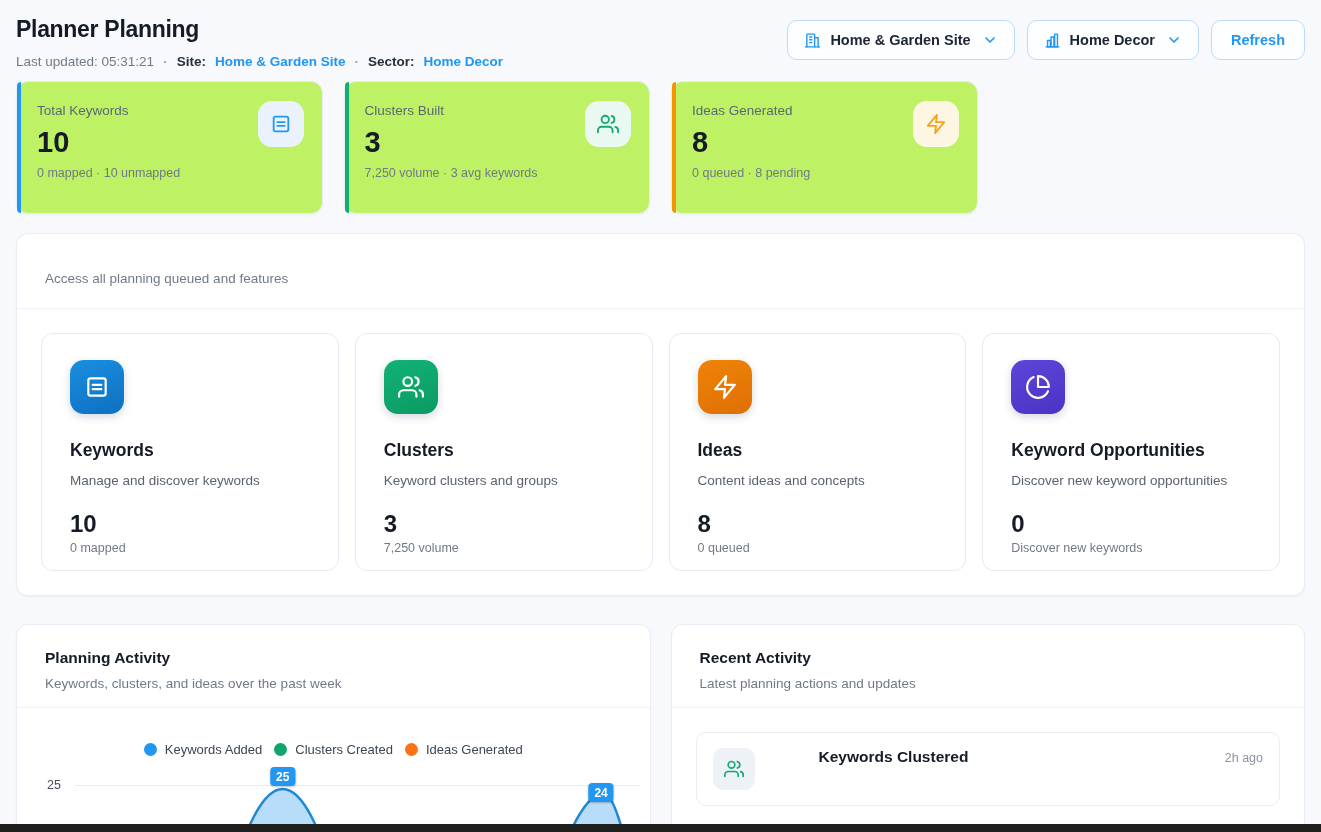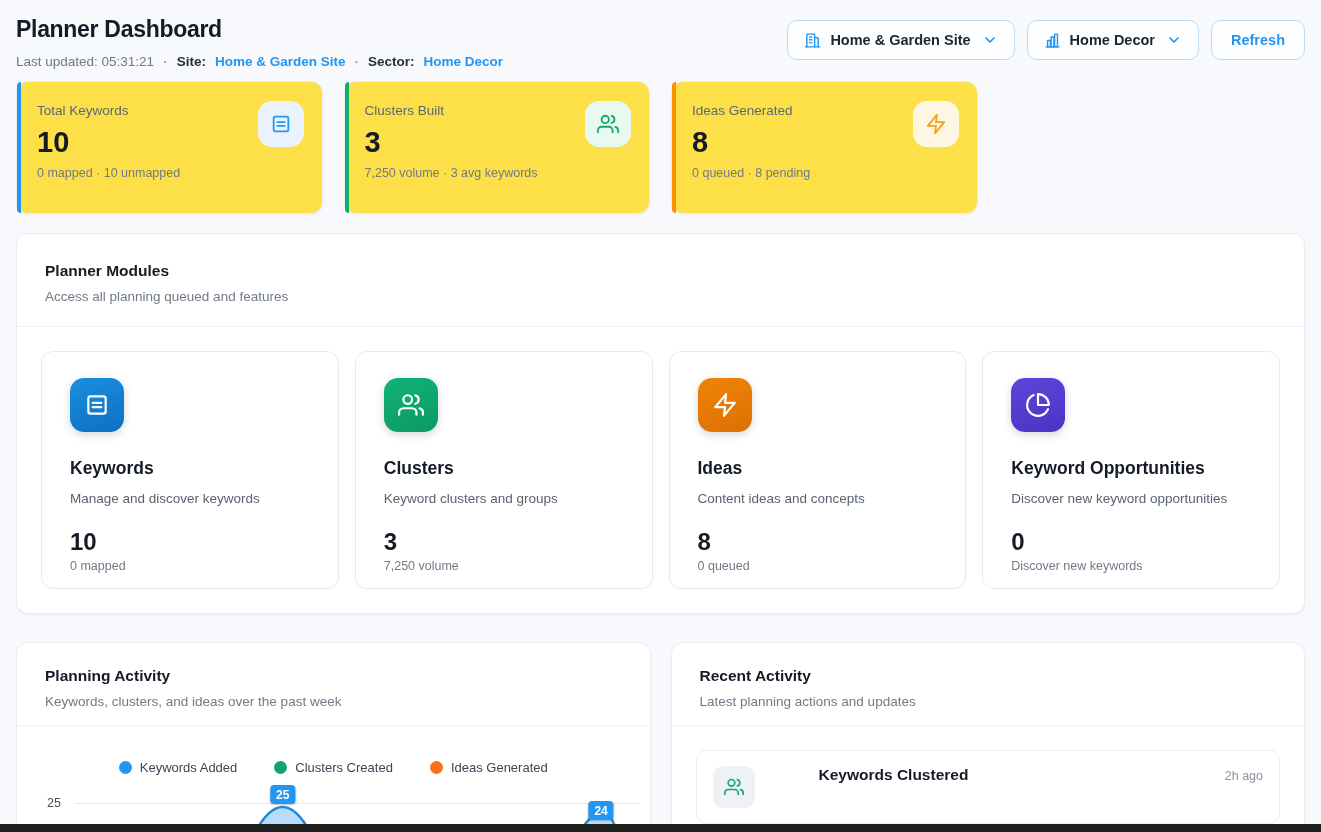--- a/index.html
+++ b/index.html
@@ -25,21 +25,21 @@
     font-family:inherit; font-size:14.5px; font-weight:700; color:#1c2533; cursor:pointer;
   }
   .btn svg { display:block; }
   .btn .bicon { color:#2196f3; }
   .btn .chev { color:#2196f3; margin-left:2px; }
   .btn.refresh { color:#2196f3; padding:0 19px;justify-content:flex-end; }
 
   
   .stats { display:grid; grid-template-columns:repeat(4,1fr); gap:21px; margin-top:11px; }
   .stat-card {
-    position:relative; height:133px; background:#fde047; border:1px solid #e9eef4;
+    position:relative; height:133px; background:#bef264; border:1px solid #e9eef4;
     border-radius:12px; padding:21px 20px 18px; box-shadow:0 1px 2px rgba(16,32,64,.05);
   }
   .stat-card::before {
     content:""; position:absolute; left:0; top:0; bottom:0; width:4px;
     background:var(--accent); border-radius:12px 0 0 12px;
   }
   .stat-label { font-size:13.5px; color:#5d6774; }
   .stat-value { margin-top:9px; font-size:29px; line-height:30px; font-weight:800; color:#141b26; }
   .stat-detail { margin-top:9px; font-size:12.5px; color:#707a87; }
   .stat-icon {
@@ -76,21 +76,21 @@
   .module-title { margin-top:26px; font-size:17.5px; font-weight:800; color:#141b26; }
   .module-desc { margin-top:12px; font-size:13.5px; color:#59626f; }
   .module-stat { margin-top:23px; font-size:24px; line-height:26px; font-weight:800; color:#141b26; }
   .module-stat-label { margin-top:4px; font-size:12.5px; color:#707a87; }
 
   
   .bottom { margin-top:28px; display:grid; grid-template-columns:1fr 1fr; gap:20px; }
   .bottom .panel { min-height:260px; }
   .bottom .panel-head { padding:24px 28px 16px; }
 
-  .legend { display:flex; justify-content:center; gap:37px; margin-top:34px; }
+  .legend { display:flex; justify-content:center; gap:12px; margin-top:34px; }
   .legend-item { display:flex; align-items:center; gap:8px; font-size:13px; color:#3c4654; }
   .legend-dot { width:13px; height:13px; border-radius:50%; }
   .ld-blue { background:#2196f3; } .ld-green { background:#10a56e; } .ld-orange { background:#f97316; }
 
   .plot { display:flex; margin-top:6px; }
   .ytick { width:58px; text-align:right; padding:16px 14px 0 0; font-size:12.5px; color:#454d59; line-height:1; }
   .plot-area { position:relative; flex:1; height:130px; margin-right:10px; }
   .gridline { position:absolute; left:0; right:0; top:22px; height:1px; background:#e8ecf1; }
   .curve-svg { position:absolute; left:0; top:0; width:100%; height:140px; }
   .pt-badge {
@@ -118,21 +118,21 @@
 
   .bottom-bar { position:fixed; left:0; right:0; bottom:0; height:8px; background:#1f1f1d; z-index:50; }
 </style>
 </head>
 <body>
 
 <div class="page">
 
   <div class="topbar">
     <div>
-      <div class="page-title">Planner Dashboard</div>
+      <div class="page-title">Planner Planning</div>
       <div class="meta">
         <span>Last updated: 05:31:21</span>
         <span class="sep">·</span>
         <span class="k">Site:</span>
         <a>Home &amp; Garden Site</a>
         <span class="sep">·</span>
         <span class="k">Sector:</span>
         <a>Home Decor</a>
       </div>
     </div>
@@ -214,21 +214,20 @@
         <svg width="22" height="22" viewBox="0 0 24 24" fill="none" stroke="currentColor" stroke-width="2" stroke-linecap="round" stroke-linejoin="round">
             <polygon points="13 2 3 14 12 14 11 22 21 10 12 10 13 2"></polygon>
           </svg>
       </div>
     </div>
 
   </div>
 
   <div class="panel modules-panel">
     <div class="panel-head">
-      <div class="panel-title">Planner Modules</div>
       <div class="panel-sub">Access all planning queued and features</div>
     </div>
     <div class="divider"></div>
     <div class="modules-body">
 
       <div class="module-card">
         <div class="module-icon mi-blue">
           <svg width="26" height="26" viewBox="0 0 24 24" fill="none" stroke="currentColor" stroke-width="2" stroke-linecap="round" stroke-linejoin="round">
               <rect x="4" y="4" width="16" height="16" rx="2"></rect>
               <line x1="8" y1="10" x2="16" y2="10"></line>

